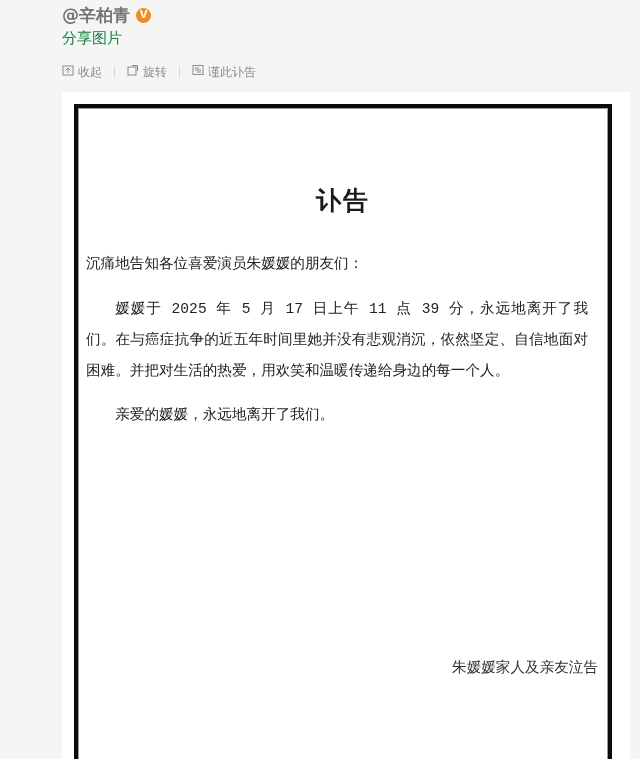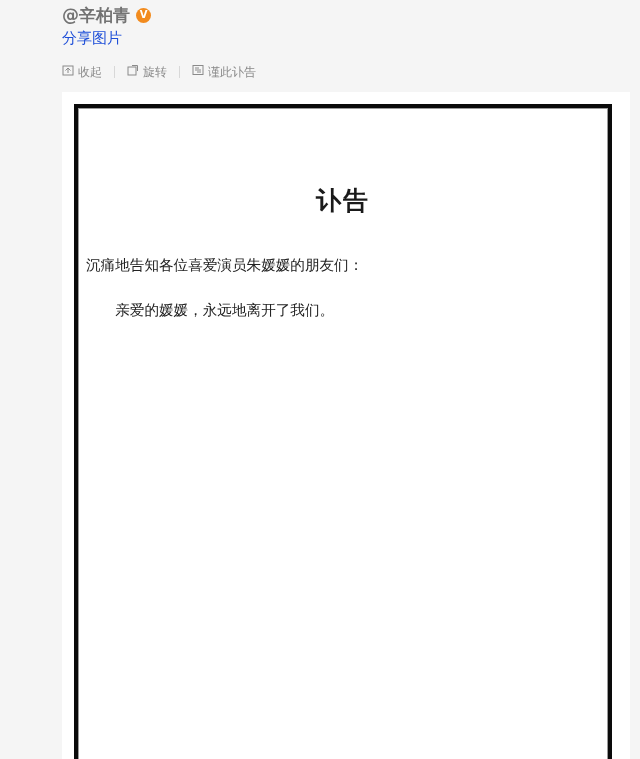--- a/index.html
+++ b/index.html
@@ -41,21 +41,21 @@
     color: #fff;
     font-size: 10px;
     font-weight: bold;
     line-height: 1;
   }
   .subtitle {
     position: absolute;
     left: 62px;
     top: 29px;
     font-size: 15px;
-    color: #1d4ed8;
+    color: #15803d;
   }
   .toolbar {
     position: absolute;
     left: 62px;
     top: 63px;
     height: 18px;
     display: flex;
     align-items: center;
     font-size: 12px;
     color: #8a8a8a;
@@ -112,20 +112,21 @@
     top: 141px;
     width: 518px;
     font-family: "DejaVu Serif", "Liberation Serif", serif;
     font-size: 14.6px;
     color: #222;
     line-height: 31px;
   }
   .doc-body p {
     margin: 0 16px 13px 0;
     text-align: justify;
+    font-family: Liberation Mono, monospace;
   }
   .doc-body p.greeting {
     margin-bottom: 14px;
   }
   .doc-body p.indent {
     text-indent: 2em;
   }
   .doc-signature {
     position: absolute;
     right: 10px;
@@ -169,16 +170,18 @@
     </svg>
     <span>谨此讣告</span>
   </div>
 </div>
 
 <div class="image-panel">
   <div class="doc-frame">
     <div class="doc-title">讣告</div>
     <div class="doc-body">
       <p class="greeting">沉痛地告知各位喜爱演员朱媛媛的朋友们：</p>
+      <p class="indent">媛媛于 2025 年 5 月 17 日上午 11 点 39 分，永远地离开了我们。在与癌症抗争的近五年时间里她并没有悲观消沉，依然坚定、自信地面对困难。并把对生活的热爱，用欢笑和温暖传递给身边的每一个人。</p>
       <p class="indent">亲爱的媛媛，永远地离开了我们。</p>
     </div>
+    <div class="doc-signature">朱媛媛家人及亲友泣告</div>
   </div>
 </div>
 
 </body></html>

